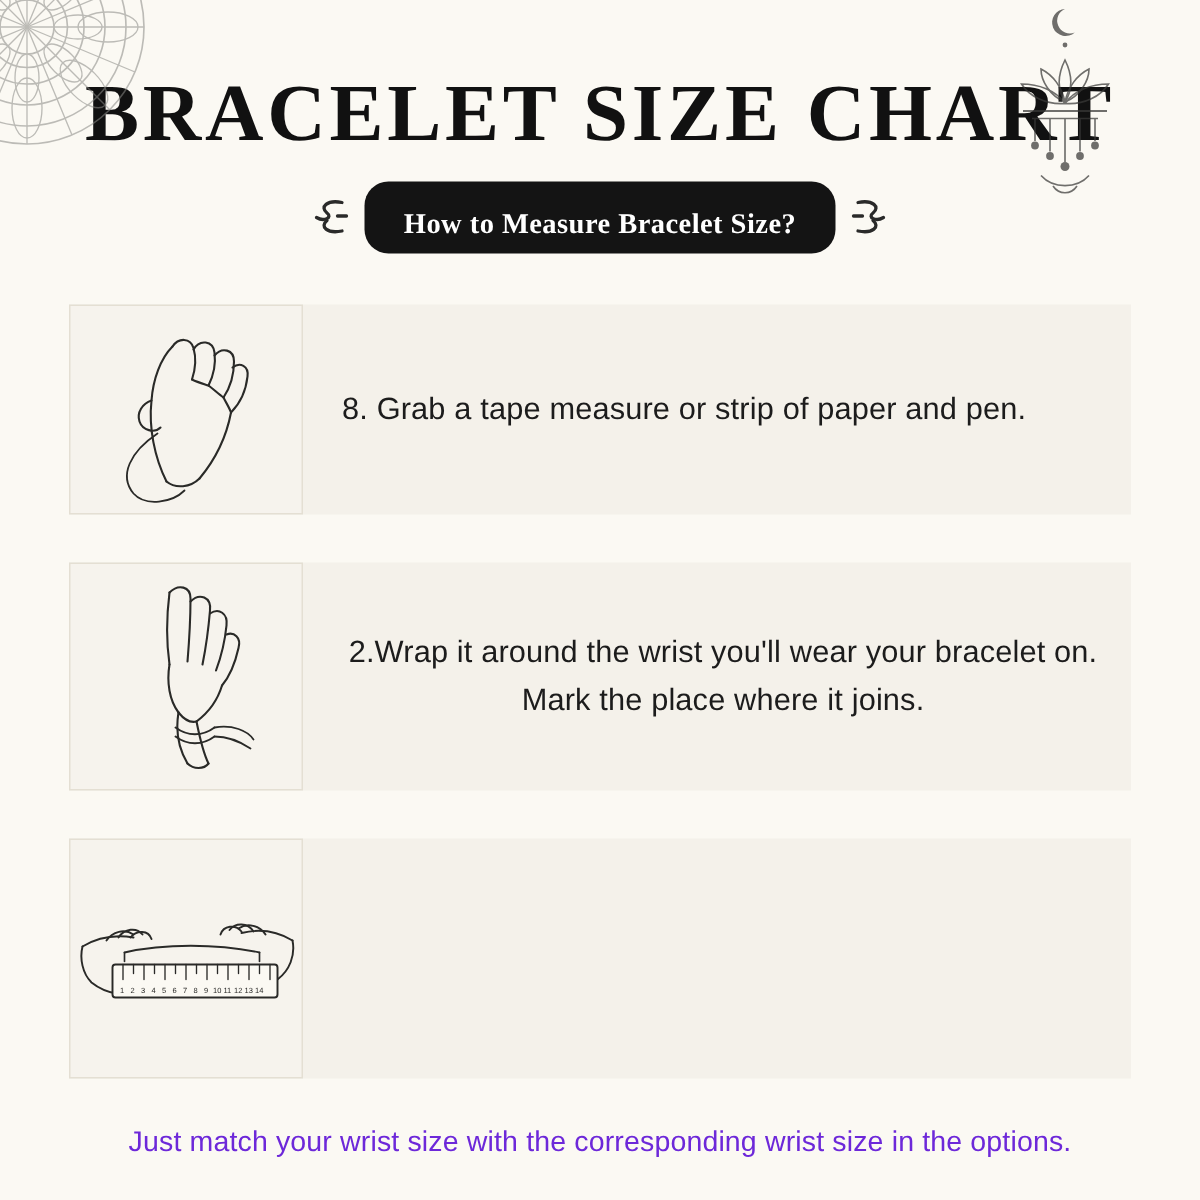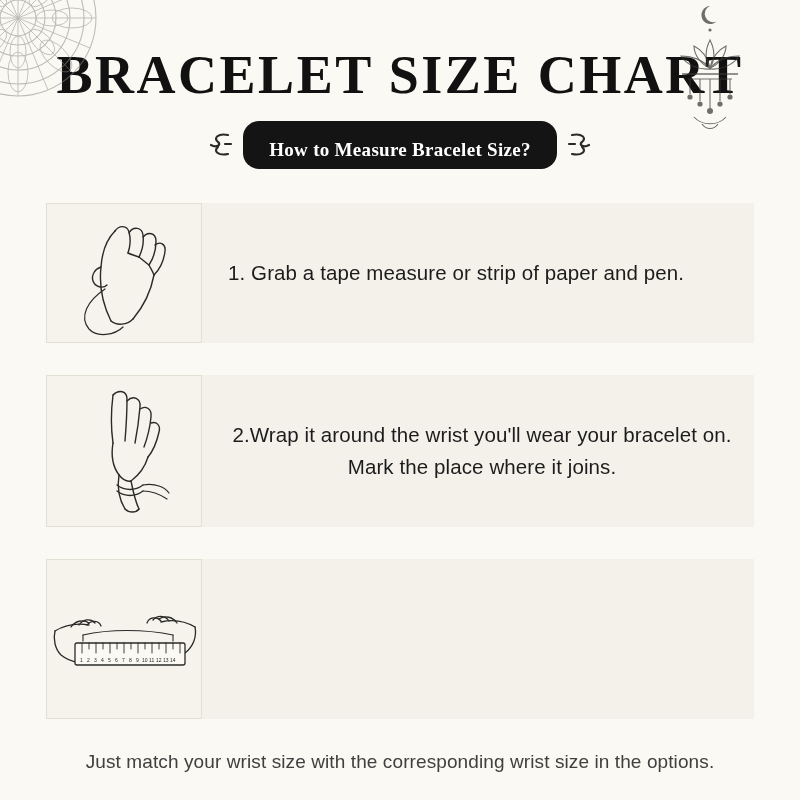--- a/index.html
+++ b/index.html
@@ -113,21 +113,21 @@
   .step-2 .step-figure, .step-2 { height: 152px; text-align: center; }
   .step-3 .step-figure, .step-3 { height: 160px; }
 
   .step-1 .step-text { padding-left: 26px; }
   .step-3 .step-text { font-size: 20px; }
 
   
   .footer {
     text-align: center;
     font-size: 19px;
-    color: #404040;
+    color: #6d28d9;
     margin-top: 2px;
     padding: 0 20px;
     letter-spacing: 0.1px;
   }
 
   svg { display: block; }
 </style>
 </head>
 <body>
 
@@ -264,21 +264,21 @@
             <path d="M90 48 C94 51 97 54 100 56"></path>
             <path d="M100 56 C102 60 104 63 105 66"></path>
 
             <path d="M52 58 C46 60 42 66 44 72 C46 78 54 80 58 76"></path>
 
             <path d="M56 80 C38 92 30 108 40 120 C48 129 66 126 74 118" stroke-width="1.2"></path>
           </g>
         </svg>
       </span>
     </div>
-    <div class="step-text">1. Grab a tape measure or strip of paper and pen.</div>
+    <div class="step-text">8. Grab a tape measure or strip of paper and pen.</div>
   </div>
 
   <div class="step step-2">
     <div class="step-figure">
       <span>
         <svg viewBox="0 0 150 140" width="150" height="140">
           <g fill="none" stroke="#2a2a28" stroke-width="1.4" stroke-linecap="round" stroke-linejoin="round">
 
             <path d="M64 14 C62 30 62 48 64 62"></path>
             <path d="M64 14 C70 8 78 10 78 18 C78 32 77 48 76 60"></path>

